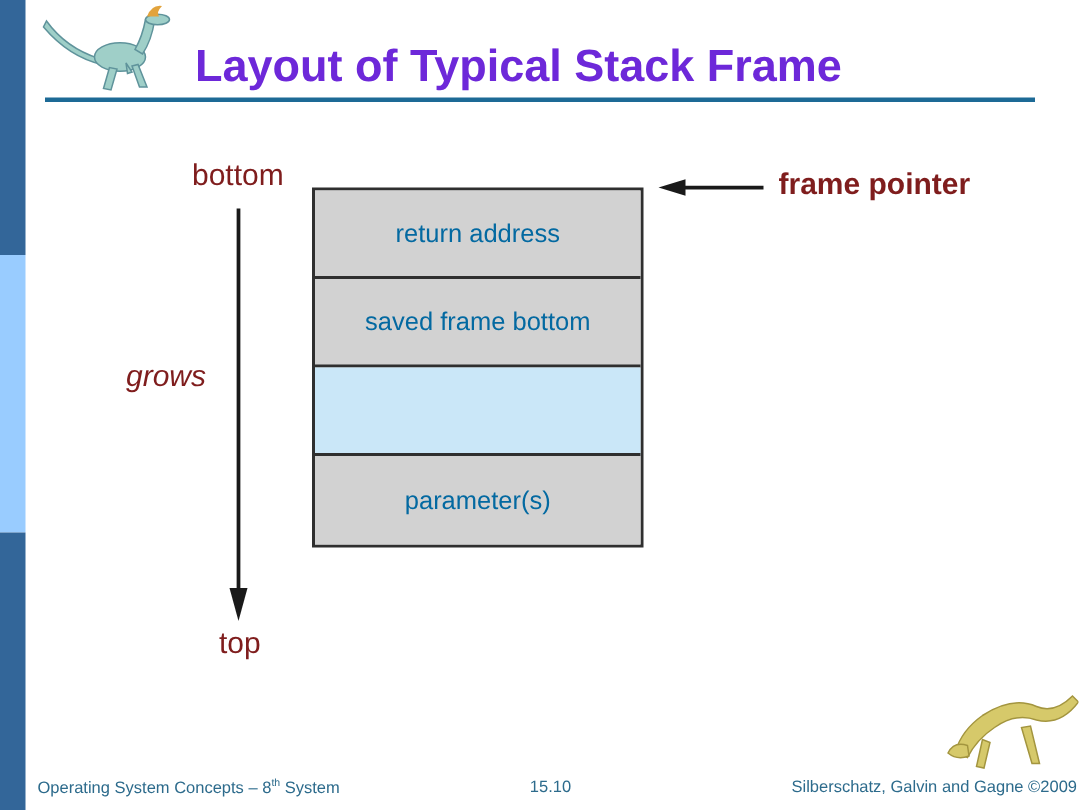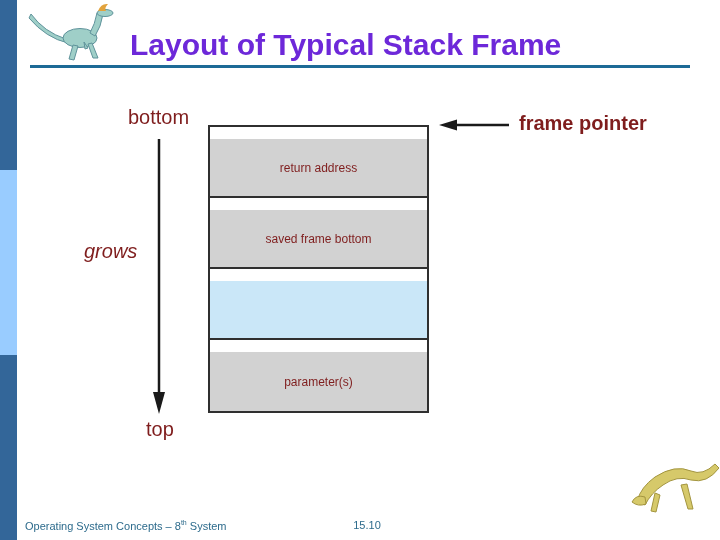--- a/index.html
+++ b/index.html
@@ -16,21 +16,21 @@
 
   
   .logo { position:absolute; left:28px; top:2px; }
   .page-title { position:absolute; left:130px; top:28px; font-size:30px; font-weight:bold;
                 color:#6d28d9; white-space:nowrap; }
   .title-rule { position:absolute; left:30px; top:65px; width:660px; height:3px; background:#1d6a96; }
 
   
   .stack { position:absolute; left:208px; top:125px; width:221px; border:2px solid #2f2f2f; }
   .stack-row { height:59px; display:flex; align-items:center; justify-content:center;
-               font-size:12px; color:#7f1d1d; border-bottom:2px solid #2f2f2f; white-space:nowrap;margin-top:12px; }
+               font-size:17px; color:#0369a1; border-bottom:2px solid #2f2f2f; white-space:nowrap; }
   .stack-row:last-child { border-bottom:none; }
   .row-gray { background:#d2d2d2; }
   .row-highlight { background:#cae7f8; }
 
   .lbl { position:absolute; font-size:20px; color:#7f1d1d; white-space:nowrap; }
   .lbl-bottom { left:128px; top:106px; }
   .lbl-grows  { left:84px;  top:240px;font-style:italic; }
   .lbl-top    { left:146px; top:418px; }
   .lbl-fp     { left:519px; top:112px;font-weight:bold; }
 
@@ -100,15 +100,16 @@
       <path d="M6,42 Q10,28 24,18 Q44,5 60,12 Q72,17 84,5 L88,9 Q76,25 60,21 Q46,16 32,26 Q20,34 14,46 Z"></path>
       <path d="M14,38 Q5,35 1,43 Q7,48 15,45 Z"></path>
       <path d="M24,34 L20,52 L25,53 L29,36 Z"></path>
       <path d="M50,26 L57,50 L62,50 L56,25 Z"></path>
     </g>
   </svg>
 
   <div class="footer">
     <div class="footer-left"><span>Operating System Concepts – 8</span><sup>th</sup><span> System</span></div>
     <div class="footer-center">15.10</div>
+    <div class="footer-right">Silberschatz, Galvin and Gagne ©2009</div>
   </div>
 
 </div>
 
 </body></html>

